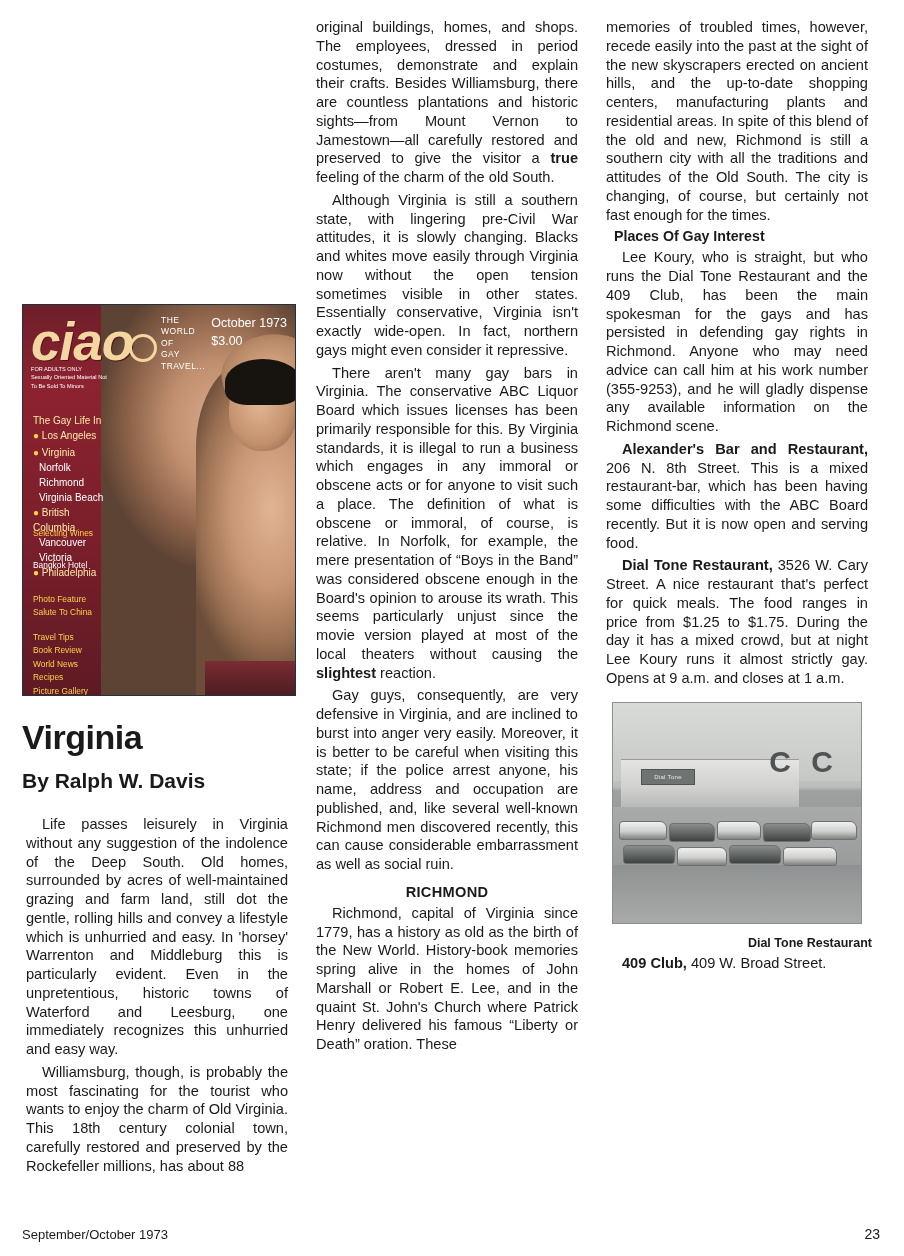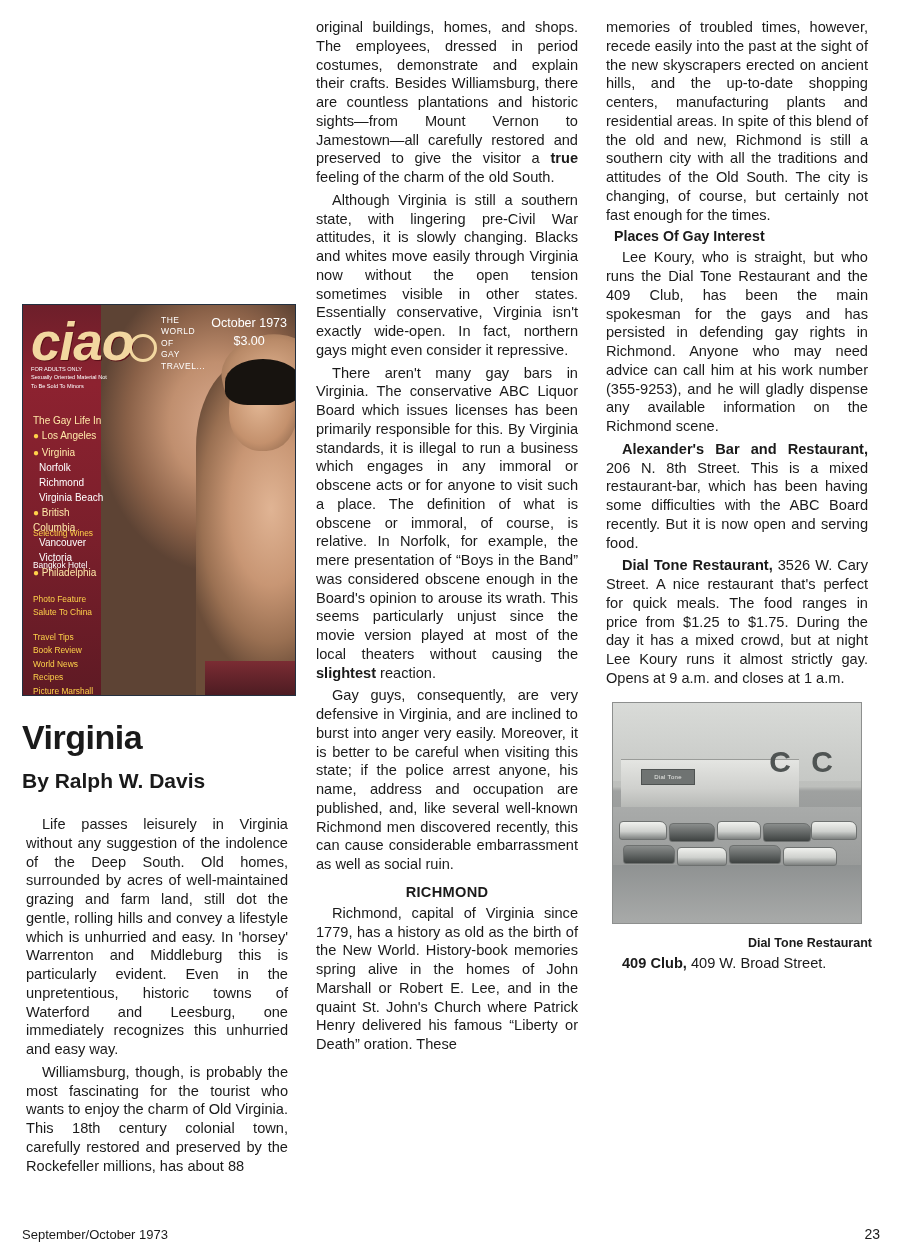--- a/index.html
+++ b/index.html
@@ -126,21 +126,21 @@
     color: #ffffff;
     font-size: 8.5px;
     line-height: 1.35;
     letter-spacing: .5px;
   }
   .cover-date {
     position: absolute;
     right: 8px; top: 10px;
     color: #ffffff;
     font-size: 12.5px;
-    text-align: center;
+    text-align: left;
     line-height: 1.4;
   }
   .cover-adults {
     position: absolute;
     left: 8px; top: 60px;
     color: #ffffff;
     font-size: 5.6px;
     line-height: 1.5;
     width: 76px;
   }
@@ -310,21 +310,21 @@
         </div>
         <div class="cover-extra e3">
           <div>Photo Feature</div>
           <div>Salute To China</div>
         </div>
         <div class="cover-extra e4">
           <div>Travel Tips</div>
           <div>Book Review</div>
           <div>World News</div>
           <div>Recipes</div>
-          <div>Picture Marshall</div>
+          <div>Picture Gallery</div>
         </div>
       </div>
 
       <h1 class="article-title">Virginia</h1>
       <h2 class="byline">By Ralph W. Davis</h2>
 
       <div class="para">Life passes leisurely in Virginia without any suggestion of the indolence of the Deep South. Old homes, surrounded by acres of well-maintained grazing and farm land, still dot the gentle, rolling hills and convey a lifestyle which is unhurried and easy. In 'horsey' Warrenton and Middleburg this is particularly evident. Even in the unpretentious, historic towns of Waterford and Leesburg, one immediately recognizes this unhurried and easy way.</div>
       <div class="para">Williamsburg, though, is probably the most fascinating for the tourist who wants to enjoy the charm of Old Virginia. This 18th century colonial town, carefully restored and preserved by the Rockefeller millions, has about 88</div>
     </div>
 

